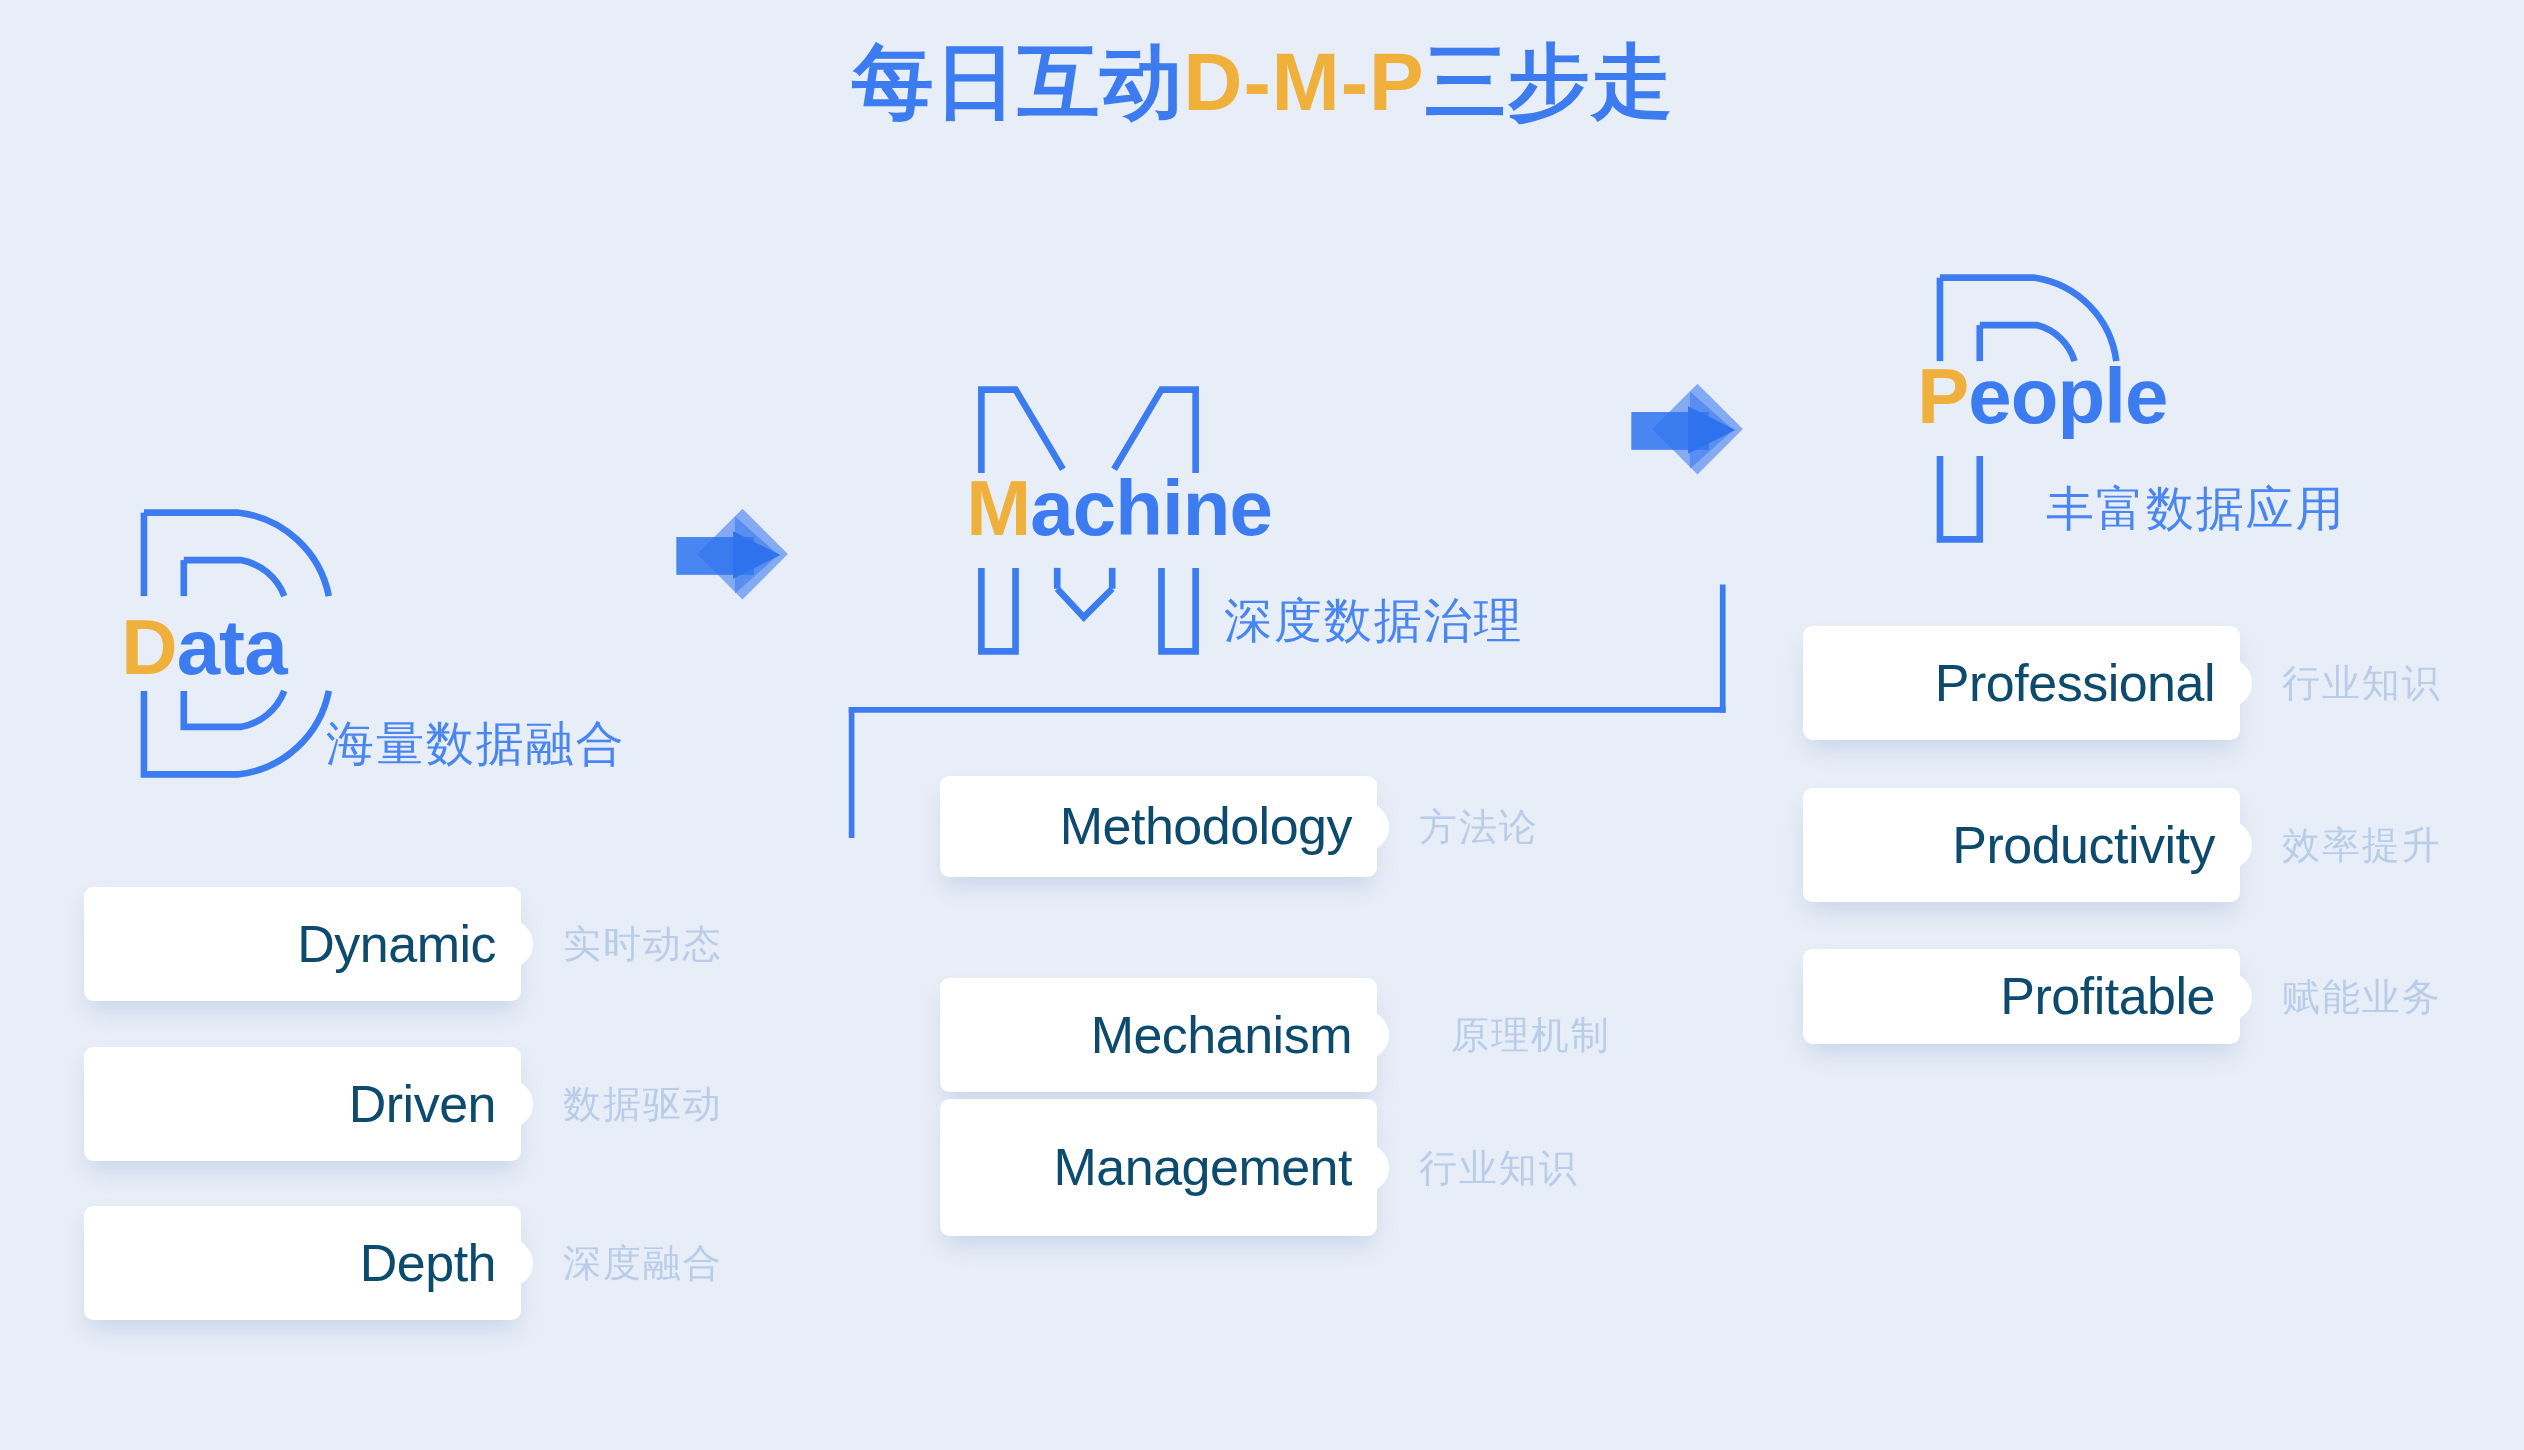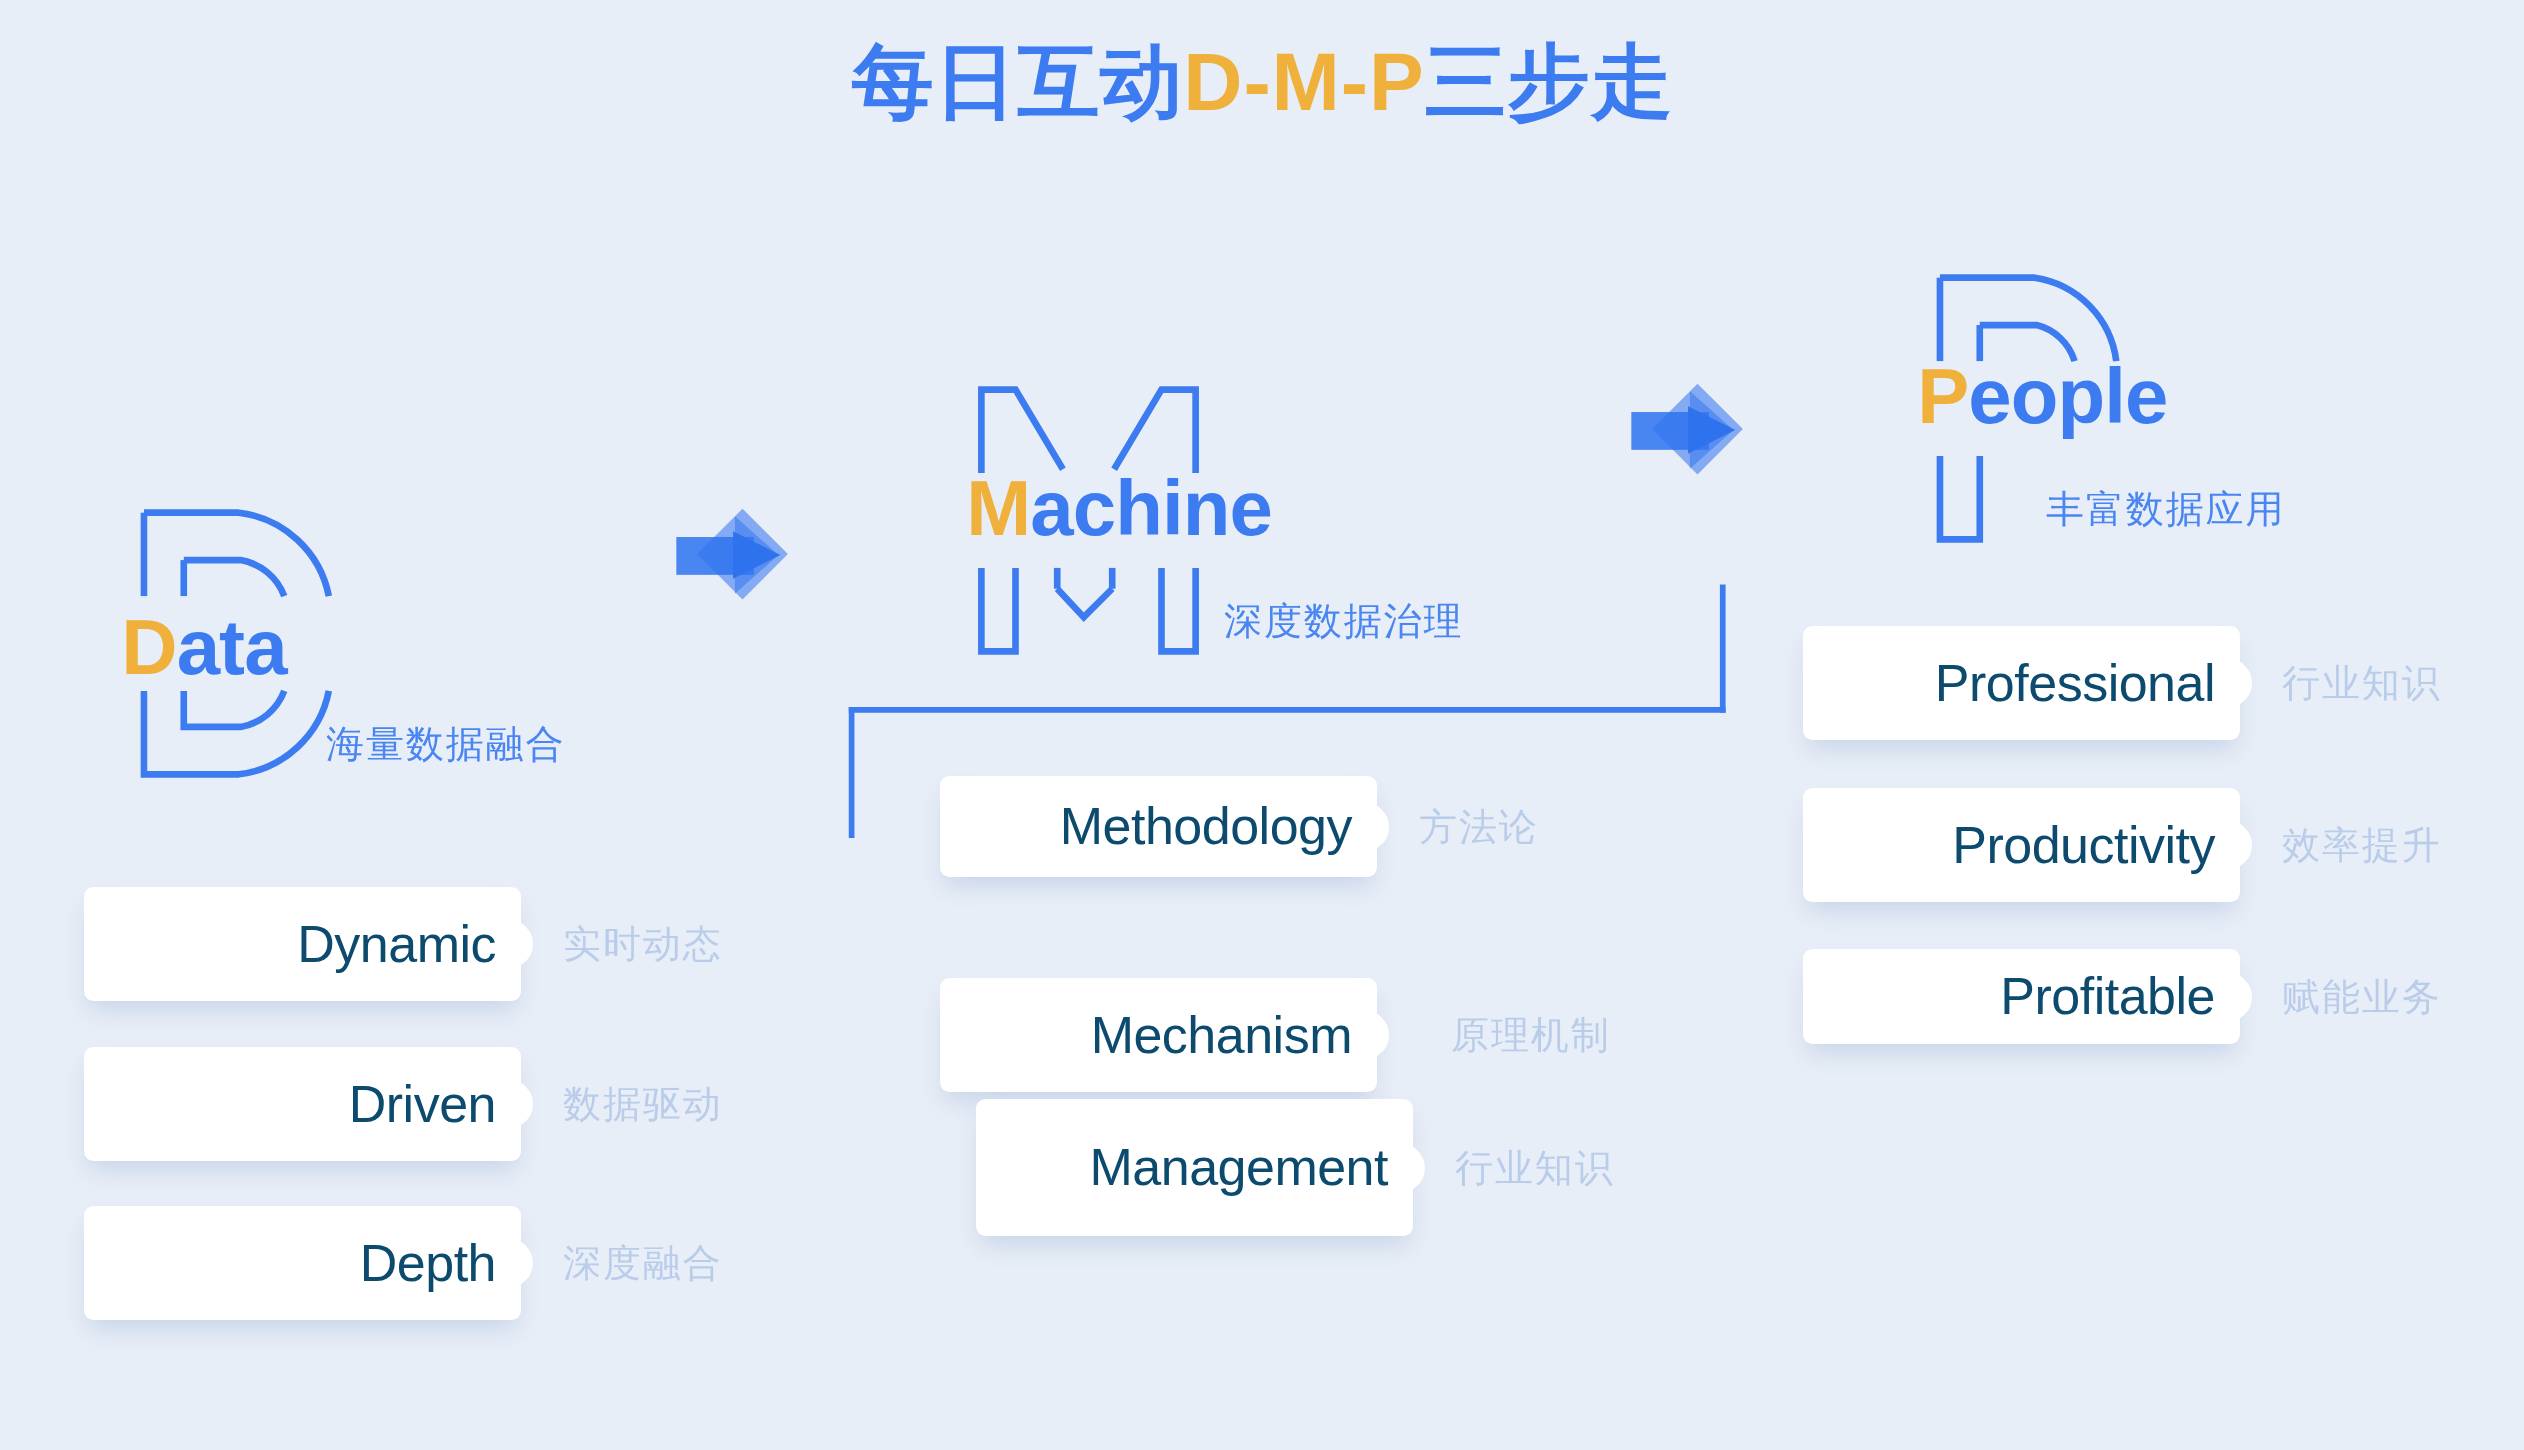--- a/index.html
+++ b/index.html
@@ -32,21 +32,21 @@
   .word{
     position:absolute;
     font-size:78px;font-weight:700;color:#3c7cf0;
     white-space:nowrap;letter-spacing:-0.9px;
     line-height:78px;
   }
   .word .amber{color:#efb03c;}
 
   .word-sub{
     position:absolute;
-    font-size:38px;color:#4a86f2;white-space:nowrap;
+    font-size:48px;color:#4a86f2;white-space:nowrap;
     letter-spacing:1.9px;line-height:38px;
   }
 
   
   .arrow{position:absolute;}
 
   
   .card-row{position:absolute;display:flex;align-items:center;}
   .card{
     position:relative;
@@ -214,21 +214,21 @@
   </div>
 
   <div class="card-row" style="left:940px;top:978px;gap:32px;">
     <div class="card" style="width:437px;height:114px;">
       <span class="label">Mechanism</span>
       <span class="notch"></span>
     </div>
     <span class="card-cn">原理机制</span>
   </div>
 
-  <div class="card-row" style="left:976px;top:1099px;text-align:right;">
+  <div class="card-row" style="left:940px;top:1099px;text-align:right;">
     <div class="card" style="width:437px;height:137px;">
       <span class="label">Management</span>
       <span class="notch"></span>
     </div>
     <span class="card-cn">行业知识</span>
   </div>
 
   <div class="card-row" style="left:1803px;top:626px;">
     <div class="card" style="width:437px;height:114px;">
       <span class="label">Professional</span>

